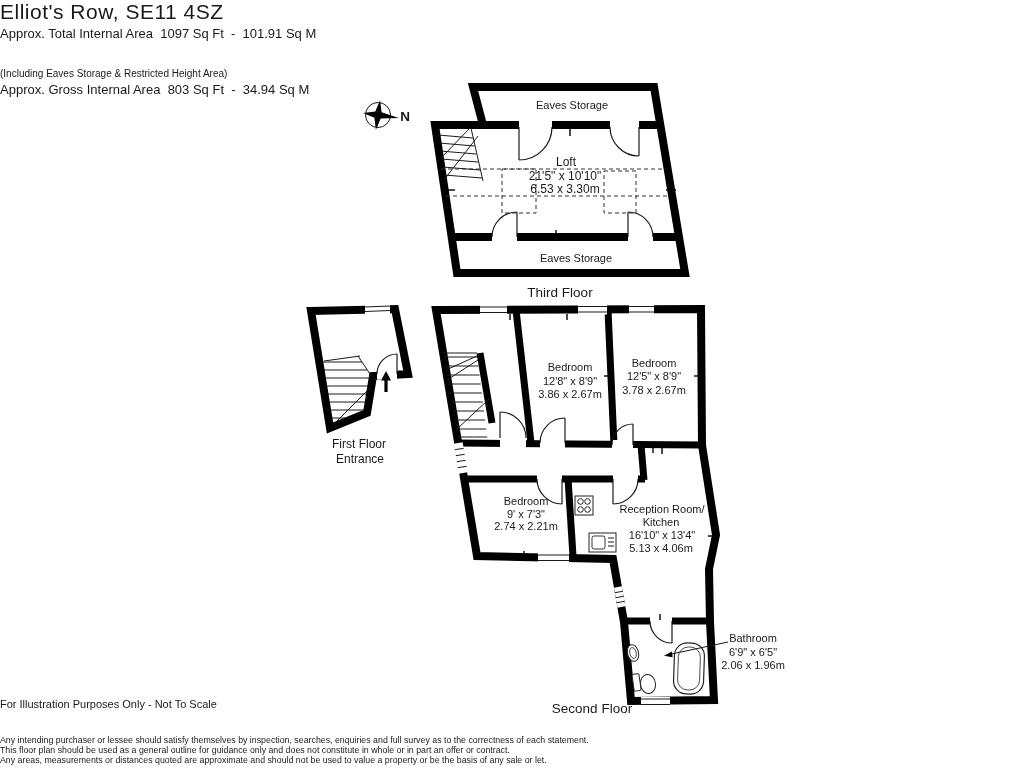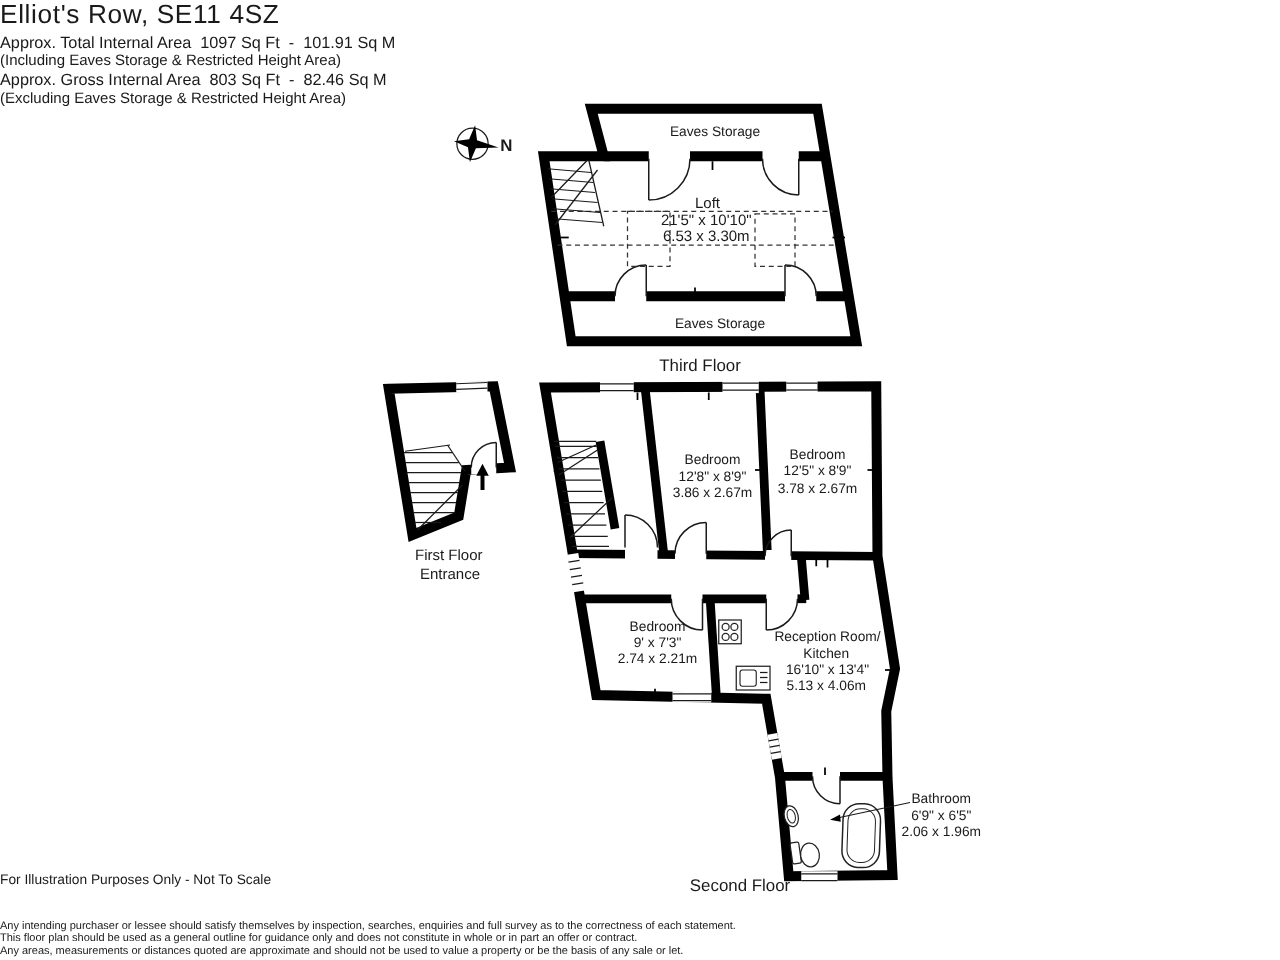--- a/index.html
+++ b/index.html
@@ -3,21 +3,21 @@
 <meta charset="utf-8">
 <style>
   html,body{margin:0;padding:0;background:#ffffff;}
   body{width:1024px;height:768px;position:relative;overflow:hidden;
        font-family:"Liberation Sans", sans-serif;color:#1a1a1a;}
   .abs{position:absolute;left:0;right:0;}
   .pre{white-space:pre;}
   #title-block{top:0;}
   .t1{font-size:21px;line-height:24px;letter-spacing:0.5px;}
   .t2{font-size:13px;line-height:16px;margin-top:2px;}
-  .t3{font-size:12px;line-height:12px;}
+  .t3{font-size:10px;line-height:12px;margin-top:26px;}
   #illustration-note{top:698px;font-size:11px;}
   #disclaimer{top:736px;font-size:8.8px;line-height:9.8px;}
   svg{position:absolute;top:0;left:0;}
   .wall{stroke:#000;fill:none;}
   .floor{fill:#fff;stroke:#000;stroke-width:8;stroke-linejoin:miter;}
   .thin{stroke:#1a1a1a;stroke-width:1;fill:none;}
   .door{stroke:#1a1a1a;stroke-width:1.2;fill:none;}
   .dash{stroke:#333;stroke-width:1;fill:none;stroke-dasharray:4 3;}
   .tick{stroke:#000;stroke-width:1.4;}
   .gap{fill:#fff;stroke:none;}
@@ -27,22 +27,21 @@
   .lbl12{font-size:12px;text-anchor:middle;}
   .floorlbl{font-size:13.5px;text-anchor:middle;}
 </style>
 </head>
 <body>
 
 <div id="title-block" class="abs">
   <div class="t1">Elliot's Row, SE11 4SZ</div>
   <div class="t2 pre">Approx. Total Internal Area  1097 Sq Ft  -  101.91 Sq M</div>
   <div class="t3">(Including Eaves Storage &amp; Restricted Height Area)</div>
-  <div class="t2 pre">Approx. Gross Internal Area  803 Sq Ft  -  82.46 Sq M</div>
-  <div class="t3">(Excluding Eaves Storage &amp; Restricted Height Area)</div>
+  <div class="t2 pre">Approx. Gross Internal Area  803 Sq Ft  -  34.94 Sq M</div>
 </div>
 
 <svg width="1024" height="768" viewBox="0 0 1024 768">
 
   <g>
     <circle cx="378" cy="115" r="12.5" class="thin" stroke-width="1.3"></circle>
     <path d="M399,115 L381.2,118.2 L378,130 L374.8,118.2 L363,115 L374.8,111.8 L378,100 L381.2,111.8 Z" fill="#000" transform="rotate(8 378 115)"></path>
     <text x="405" y="121" font-size="13.5" font-weight="bold" text-anchor="middle">N</text>
   </g>
 

